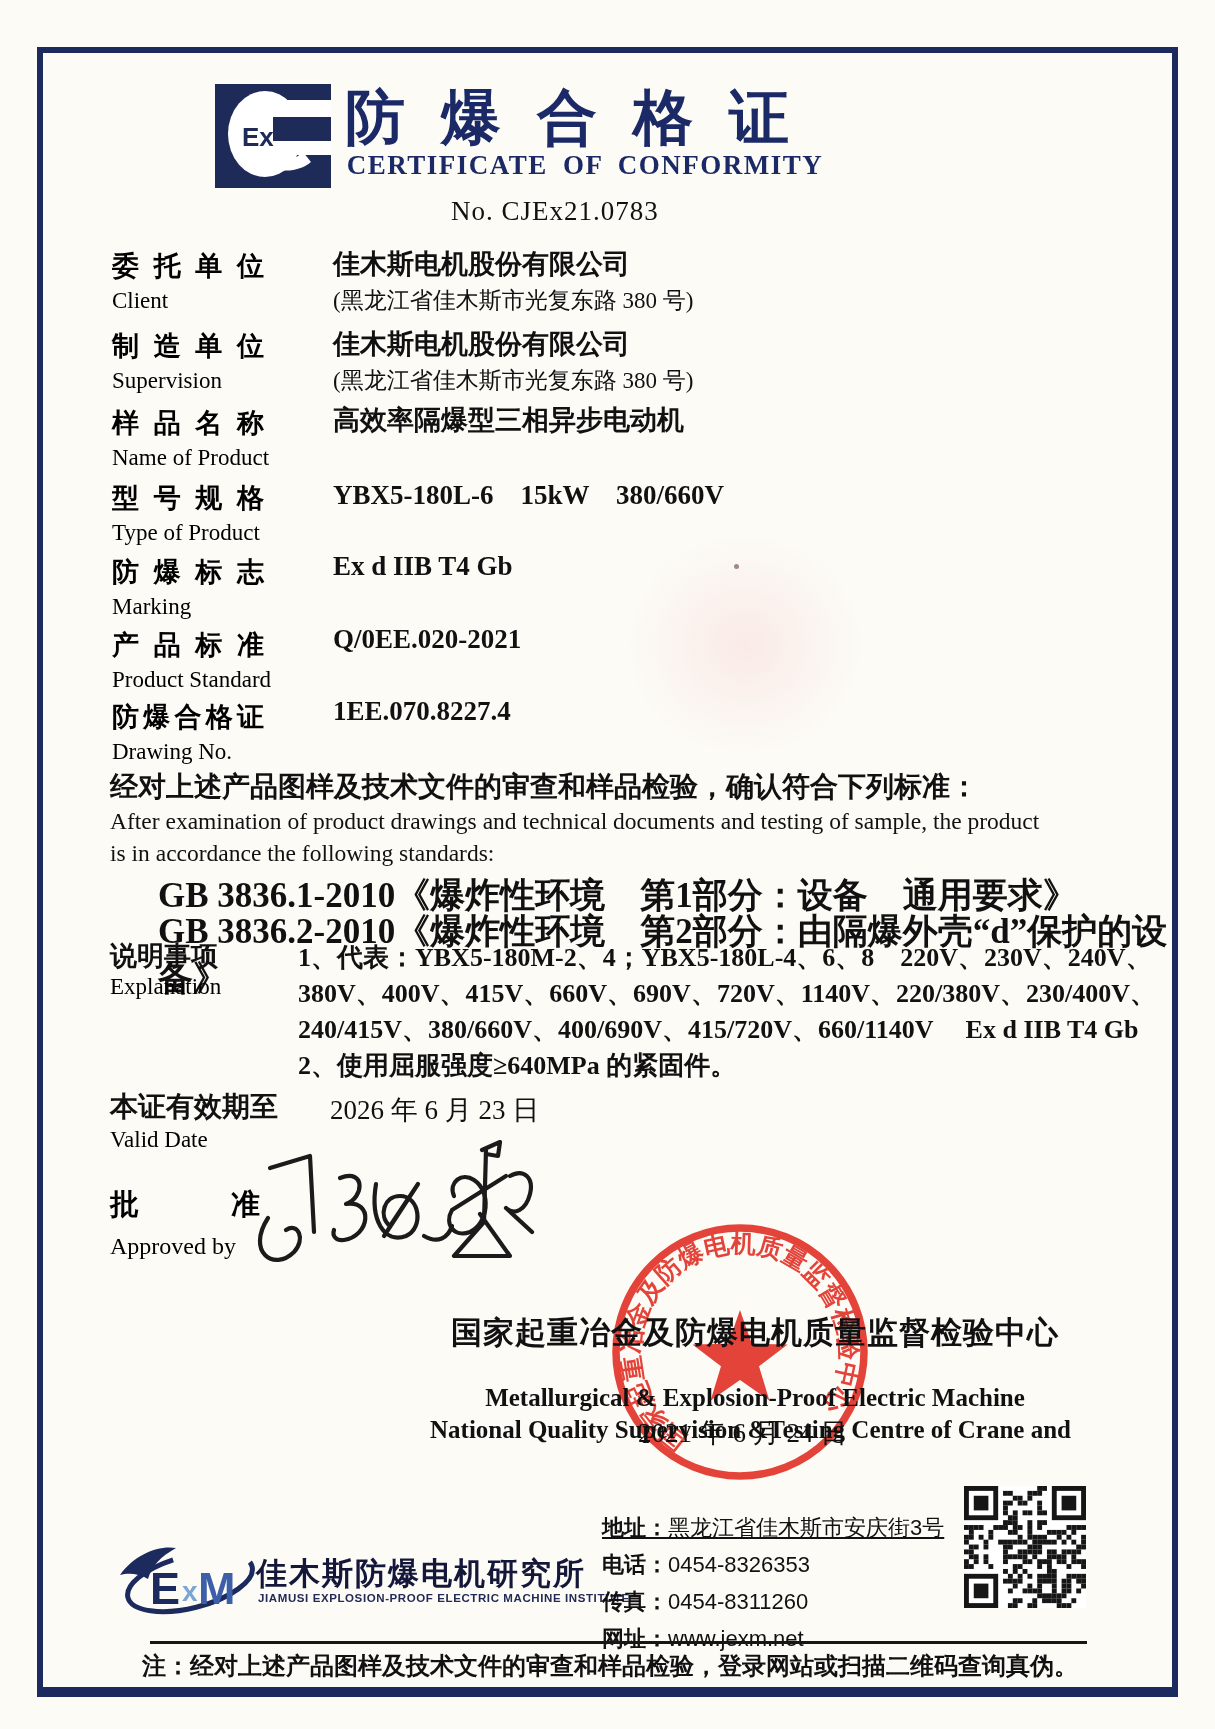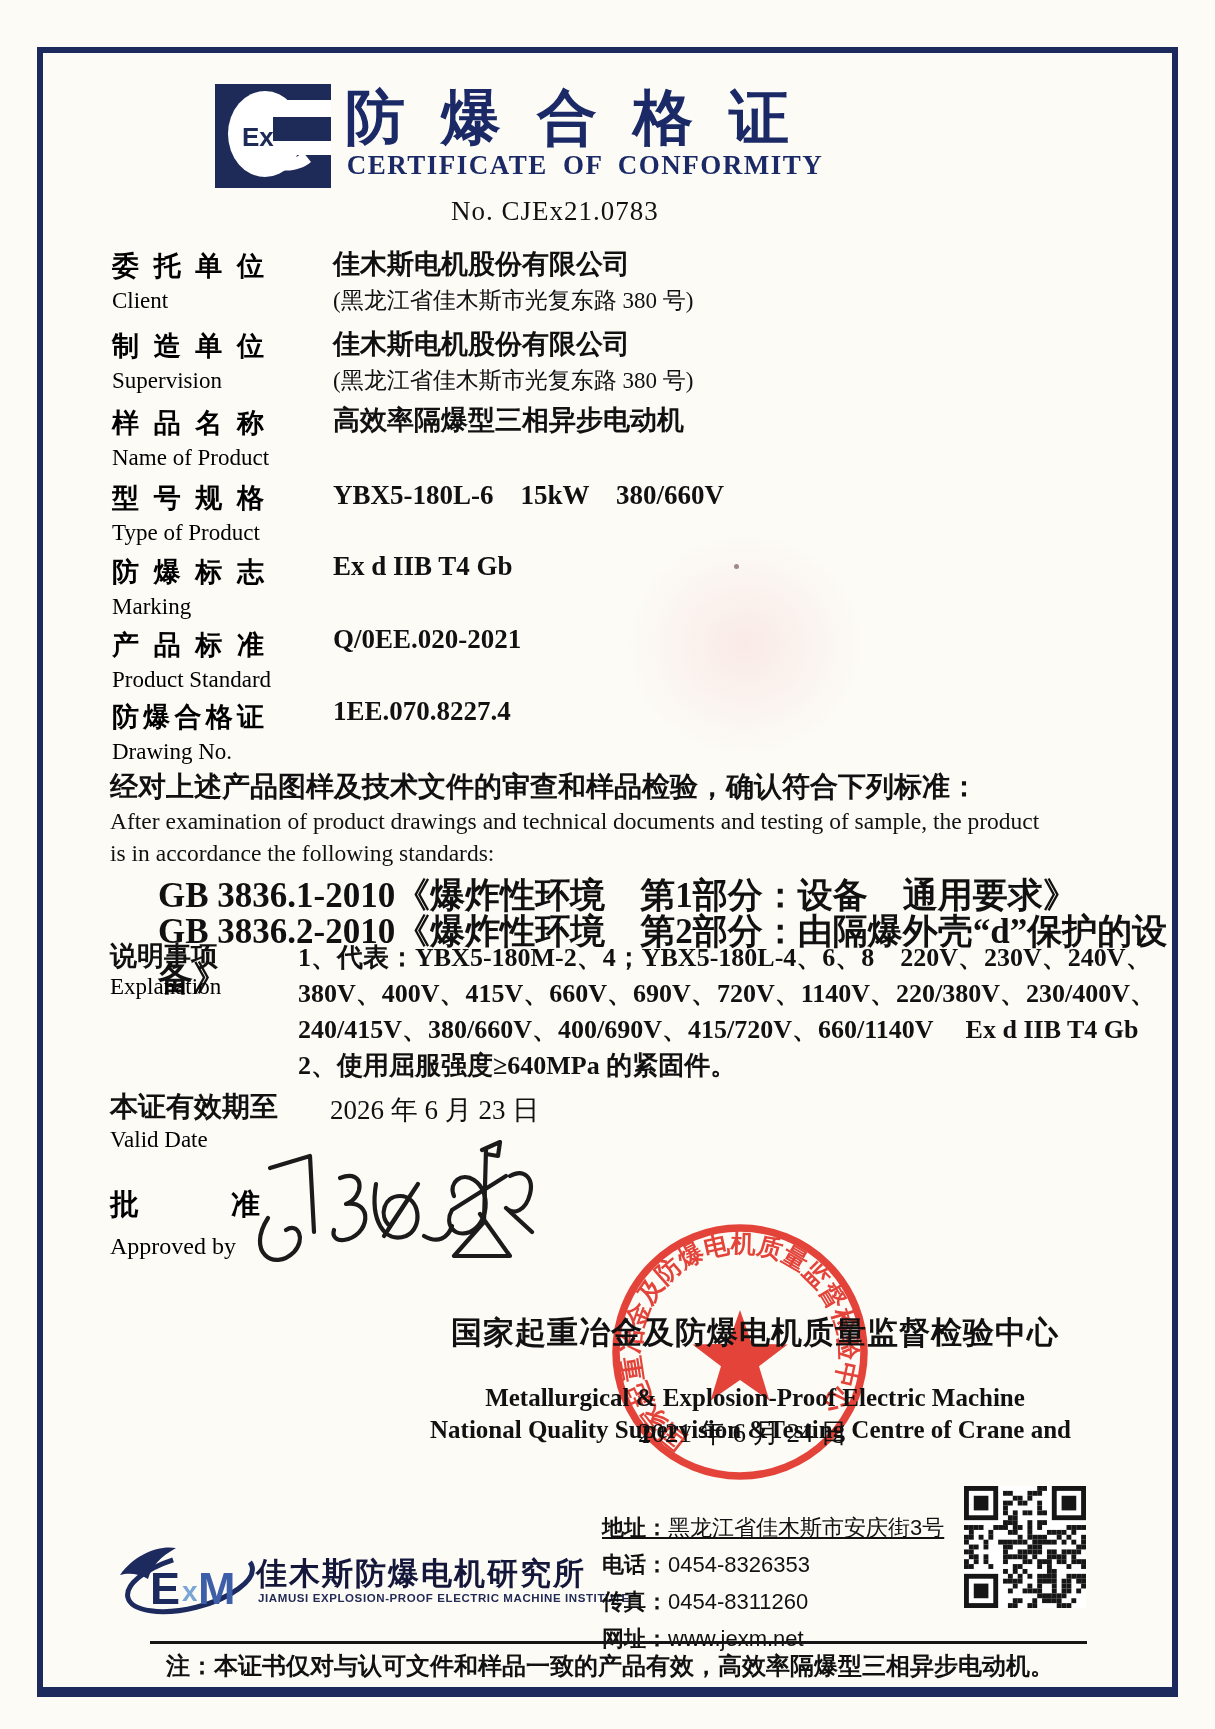--- a/index.html
+++ b/index.html
@@ -405,13 +405,13 @@
       <rect x="87.84" y="0" width="34.16" height="34.16"></rect>
       <rect x="92.72" y="4.88" width="24.4" height="24.4" fill="#ffffff"></rect>
       <rect x="97.6" y="9.76" width="14.64" height="14.64" fill="#161616"></rect>
       <rect x="0" y="87.84" width="34.16" height="34.16"></rect>
       <rect x="4.88" y="92.72" width="24.4" height="24.4" fill="#ffffff"></rect>
       <rect x="9.76" y="97.6" width="14.64" height="14.64" fill="#161616"></rect>
     </g>
 </svg>
 
 <div class="abs rule"></div>
-<div class="abs note">注：本证书仅对与认可文件和样品一致的产品有效，高效率隔爆型三相异步电动机。</div>
+<div class="abs note">注：经对上述产品图样及技术文件的审查和样品检验，登录网站或扫描二维码查询真伪。</div>
 
 </body></html>

